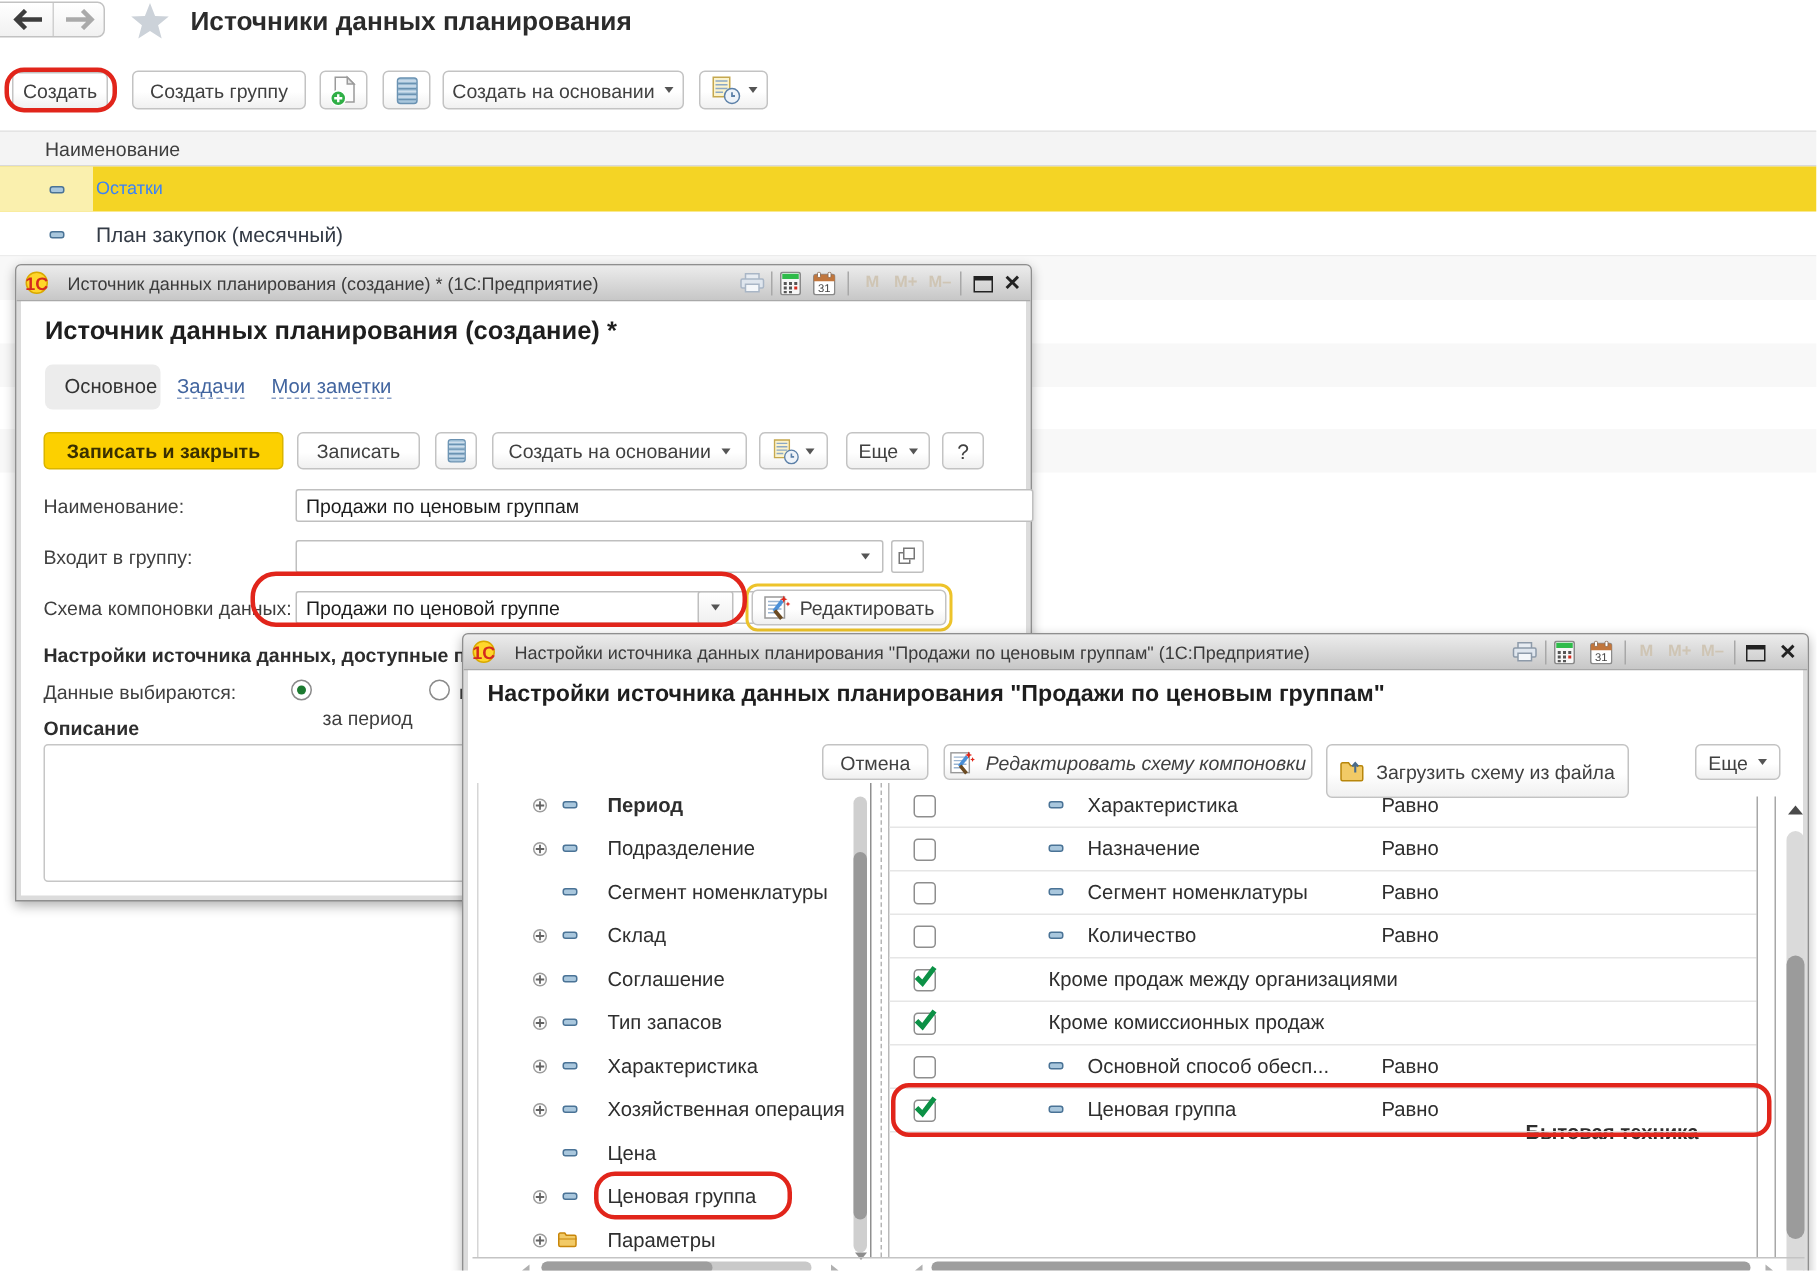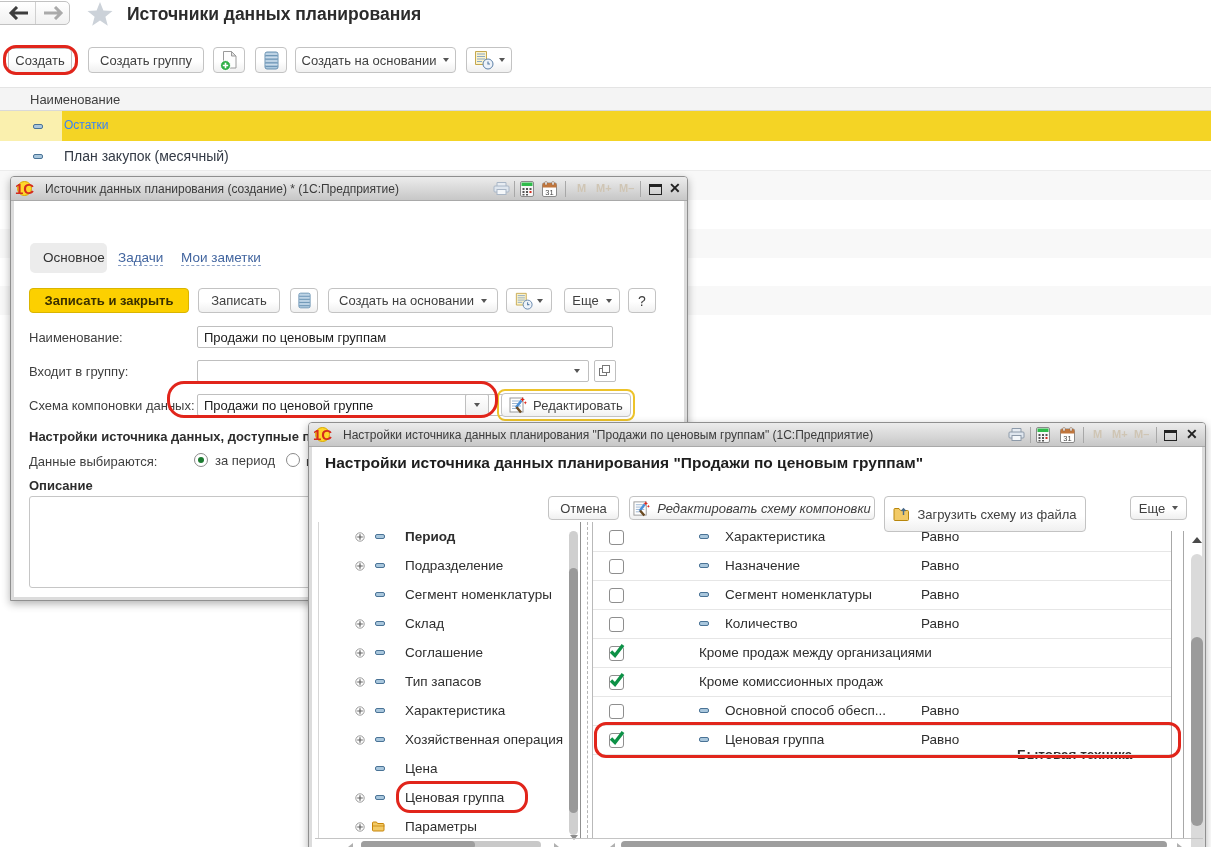--- a/index.html
+++ b/index.html
@@ -12,21 +12,21 @@
 .btn-yel{background:#fcd000;border:1px solid #dab500;color:#3a3000;font-weight:bold;}
 .car{display:inline-block;width:0;height:0;border-left:3.5px solid transparent;
   border-right:3.5px solid transparent;border-top:4px solid #555;margin-left:7px;}
 .dash{position:absolute;width:10px;height:5px;background:#a9c7dd;
   border:1px solid #4a7396;border-radius:2px;}
 .titlebar{position:absolute;left:0;top:0;right:0;height:24px;border-radius:3px 3px 0 0;
   background:linear-gradient(#ececec,#c7c7c7);border-bottom:1px solid #a9a9a9;}
 .tsep{position:absolute;top:4px;width:1px;height:16px;background:#a8a8a8;}
 .mtxt{position:absolute;top:5px;font-size:11px;font-weight:bold;color:#cfc5b4;}
 .logo{position:absolute;left:6px;top:4px;width:15px;height:15px;border-radius:50%;
-  background:#ffd62b;border:1px solid #d9a900;font-size:15px;font-weight:bold;color:#d42b1e;
+  background:#ffd62b;border:1px solid #d9a900;font-size:12px;font-weight:bold;color:#d42b1e;
   display:flex;align-items:center;justify-content:center;}
 .ttext{position:absolute;left:34px;top:5px;font-size:12px;color:#3b3b3b;white-space:nowrap;}
 .maxi{position:absolute;top:7px;width:13px;height:11px;border:1px solid #222;border-top:3px solid #222;}
 .clos{position:absolute;top:3px;font-size:14px;font-weight:bold;color:#222;}
 .win{position:absolute;background:#fff;border:1px solid #8f8f8f;border-radius:4px 4px 0 0;
   box-shadow:0 3px 8px rgba(0,0,0,0.3), inset 0 0 0 3px #dcdcdc;}
 .red{position:absolute;border:3px solid #e1251b;border-radius:14px;z-index:40;}
 .lbl{position:absolute;font-size:13px;color:#3f3f3f;white-space:nowrap;}
 .inp{position:absolute;background:#fff;border:1px solid #bfbfbf;border-radius:2px;
   height:22px;font-size:13px;color:#1c1c1c;display:flex;align-items:center;padding-left:6px;white-space:nowrap;}
@@ -126,20 +126,21 @@
         <rect x="10" y="0.5" width="2" height="3.5" rx="0.8" fill="#fff" stroke="#8a6a50" stroke-width="0.6"></rect>
         <text x="7.5" y="13.5" font-size="7.5" fill="#444" text-anchor="middle" font-family="Liberation Sans">31</text>
       </svg>
     <div class="mtxt" style="left:566px;">M</div>
     <div class="mtxt" style="left:585px;">M+</div>
     <div class="mtxt" style="left:608px;">M–</div>
     <div class="tsep" style="left:629px;"></div>
     <div class="maxi" style="left:638px;"></div>
     <div class="clos" style="left:658px;">✕</div>
   </div>
+  <div class="abs" style="left:19px;top:34px;font-size:17px;font-weight:bold;color:#1e1e1e;">Источник данных планирования (создание) *</div>
   <div class="abs" style="left:19px;top:66px;width:77px;height:30px;background:#ececec;border-radius:5px;"></div>
   <div class="abs" style="left:32px;top:73px;font-size:13.5px;color:#333;">Основное</div>
   <div class="abs" style="left:107px;top:73px;font-size:13.5px;color:#42659f;border-bottom:1px dashed #8aa0c6;">Задачи</div>
   <div class="abs" style="left:170px;top:73px;font-size:13.5px;color:#42659f;border-bottom:1px dashed #8aa0c6;">Мои заметки</div>
 
   <div class="btn btn-yel" style="left:18px;top:111px;width:160px;height:25px;">Записать и закрыть</div>
   <div class="btn" style="left:187px;top:111px;width:82px;height:25px;">Записать</div>
   <div class="btn" style="left:279px;top:111px;width:28px;height:25px;">
     <svg width="13" height="17" viewBox="0 0 15 19">
         <rect x="1" y="1" width="13" height="17" rx="2" fill="#aac7dd" stroke="#6a92b2"></rect>
@@ -154,21 +155,21 @@
         <path d="M3 4 h8 M3 6.5 h8 M3 9 h8 M3 11.5 h5" stroke="#8ba8c4" stroke-width="1"></path>
         <circle cx="14" cy="14" r="5" fill="#eef3f9" stroke="#5c80a8"></circle>
         <path d="M14 11.5 v2.5 h2" stroke="#5c80a8" stroke-width="1.2" fill="none"></path>
       </svg>
     <span class="car" style="margin-left:4px;"></span>
   </div>
   <div class="btn" style="left:553px;top:111px;width:56px;height:25px;">Еще<span class="car"></span></div>
   <div class="btn" style="left:617px;top:111px;width:28px;height:25px;font-size:14px;">?</div>
 
   <div class="lbl" style="left:18px;top:153px;">Наименование:</div>
-  <div class="inp" style="left:186px;top:149px;width:416px;">Продажи по ценовым группам</div>
+  <div class="inp" style="left:186px;top:149px;width:492px;">Продажи по ценовым группам</div>
   <div class="lbl" style="left:18px;top:187px;">Входит в группу:</div>
   <div class="inp" style="left:186px;top:183px;width:392px;"></div>
   <div class="abs" style="left:556px;top:184px;width:20px;height:20px;display:flex;align-items:center;justify-content:center;">
       <span class="car" style="margin-left:0;"></span>
     </div>
   <div class="abs" style="left:583px;top:183px;width:22px;height:22px;border:1px solid #bfbfbf;border-radius:2px;background:#fff;">
     <div class="abs" style="left:4px;top:7px;width:8px;height:8px;border:1px solid #777;"></div>
     <div class="abs" style="left:7px;top:4px;width:8px;height:8px;border:1px solid #777;background:#fff;"></div>
   </div>
   <div class="lbl" style="left:18px;top:221px;">Схема компоновки данных:</div>
@@ -186,21 +187,21 @@
           <path d="M13.5 1 l0.7 1.8 1.8 0.7 -1.8 0.7 -0.7 1.8 -0.7 -1.8 -1.8 -0.7 1.8 -0.7 z"></path>
           <path d="M16.3 5 l0.5 1.2 1.2 0.5 -1.2 0.5 -0.5 1.2 -0.5 -1.2 -1.2 -0.5 1.2 -0.5 z"></path>
         </g>
       </svg>
     Редактировать</div>
 
   <div class="lbl" style="left:18px;top:252px;font-weight:bold;color:#2d2d2d;">Настройки источника данных, доступные при настройке планов</div>
   <div class="lbl" style="left:18px;top:277px;">Данные выбираются:</div>
   <div class="abs" style="left:183px;top:276px;width:14px;height:14px;border:1px solid #8a8a8a;border-radius:50%;background:#fff;"></div>
   <div class="abs" style="left:187px;top:280px;width:6px;height:6px;border-radius:50%;background:#1c7a30;"></div>
-  <div class="lbl" style="left:204px;top:276px;">за период</div>
+  <div class="lbl" style="left:204px;top:294px;">за период</div>
   <div class="abs" style="left:275px;top:276px;width:14px;height:14px;border:1px solid #8a8a8a;border-radius:50%;background:#fff;"></div>
   <div class="lbl" style="left:295px;top:277px;">на дату</div>
   <div class="lbl" style="left:18px;top:301px;font-weight:bold;color:#2d2d2d;">Описание</div>
   <div class="abs" style="left:18px;top:319px;width:632px;height:92px;border:1px solid #c6c6c6;border-radius:3px;background:#fff;"></div>
 </div>
 
 <div class="win" style="left:308px;top:422px;width:898px;height:430px;z-index:20;">
   <div class="titlebar">
     <div class="logo">1С</div>
     <div class="ttext">Настройки источника данных планирования "Продажи по ценовым группам"  (1С:Предприятие)</div>

